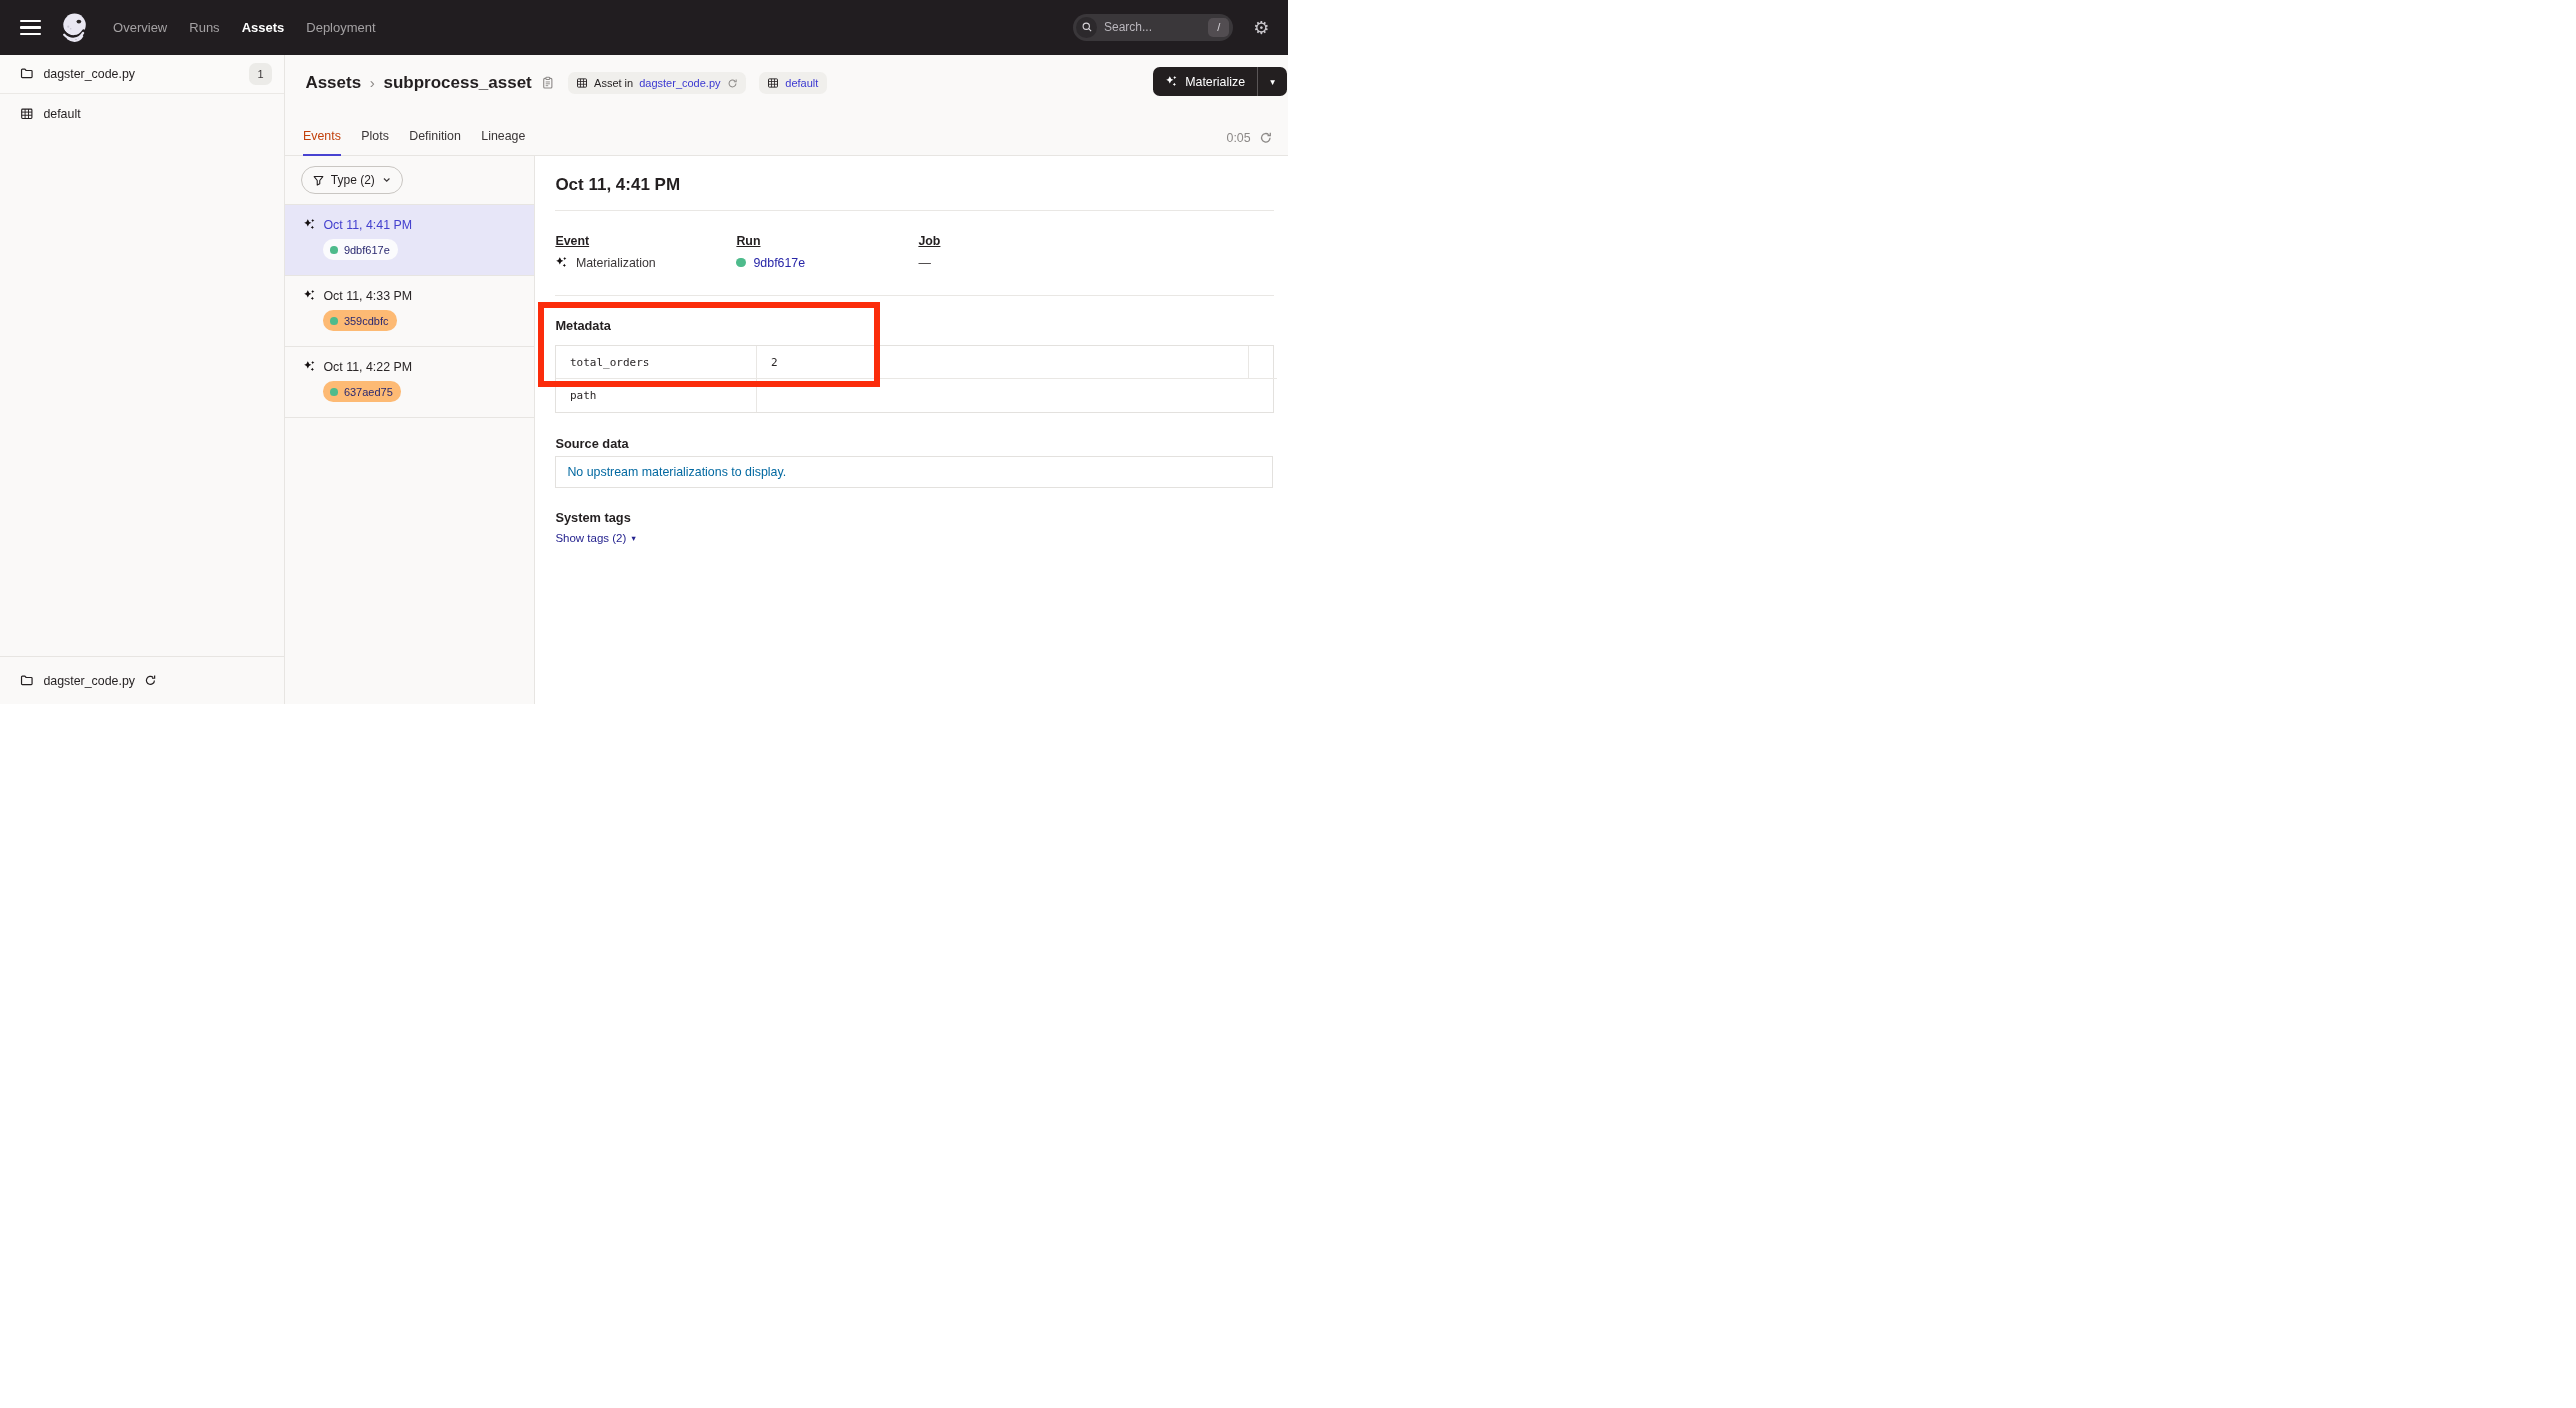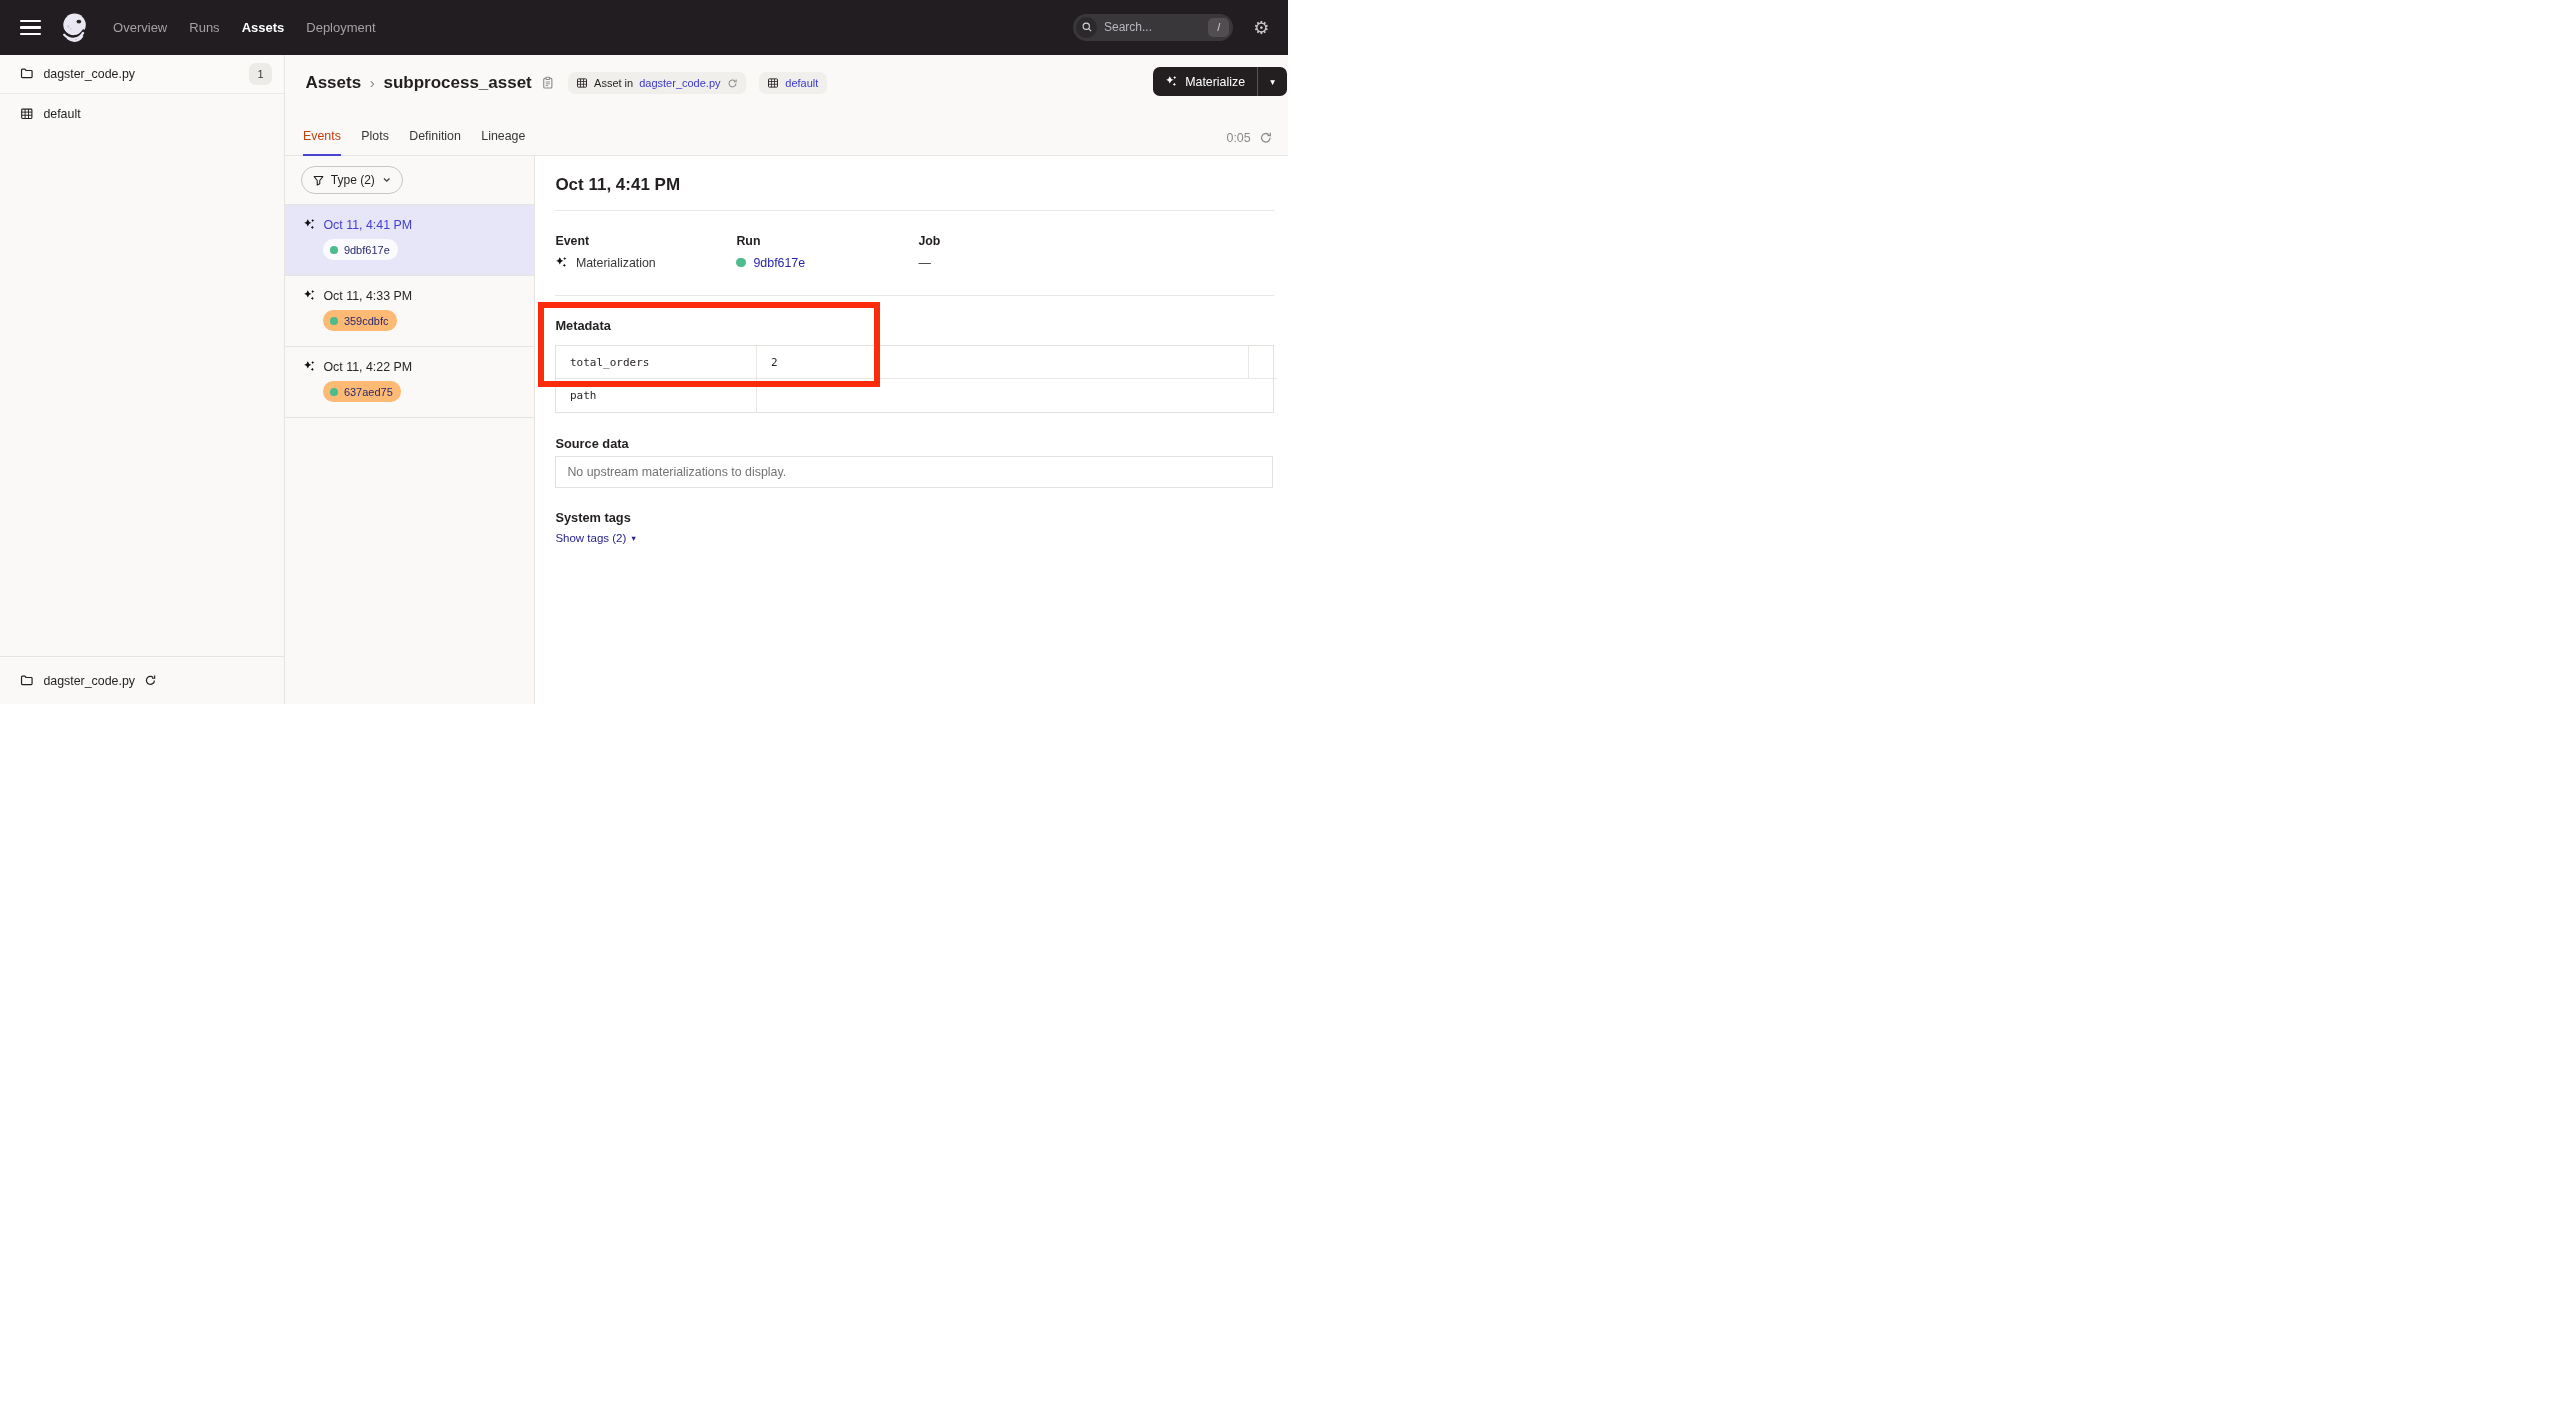--- a/index.html
+++ b/index.html
@@ -86,37 +86,37 @@
               height: 20.4px; padding: 0 8.5px 0 6.8px; border-radius: 10.2px; font-size: 11px; color: #2A2970;
               background: #fdba74; cursor: pointer; }
   .event-row.selected .run-pill { background: #FBFBFD; }
   .dot { width: 7.7px; height: 7.7px; border-radius: 50%; background: #4EBB8C; flex: 0 0 auto; }
 
   
   .detail { flex: 1; background: #ffffff; padding: 17px 13.6px 0 20.4px; overflow: hidden; }
   .detail h1 { font-size: 17px; font-weight: 600; margin-top: 1.7px; }
   .hr { height: 0.9px; background: #E9E7E4; margin-top: 15.3px; }
   .summary { display: grid; grid-template-columns: 181px 182px 1fr; margin-top: 23px; }
-  .sum-label { font-size: 12.4px; font-weight: 700; color: #231F20; }
+  .sum-label { font-size: 12.4px; font-weight: 700; color: #231F20; text-decoration: underline; }
   .sum-value { margin-top: 7.7px; display: flex; align-items: center; gap: 7.7px; font-size: 12.4px; color: #3A3637; }
   .run-link { color: #2826A8; cursor: pointer; }
   .dot-lg { width: 9.4px; height: 9.4px; border-radius: 50%; background: #4EBB8C; }
   .hr2 { height: 0.9px; background: #E9E7E4; margin-top: 25.6px; }
   .sec-heading { margin-top: 22px; font-size: 12.8px; font-weight: 700; color: #231F20; }
   .meta-table { margin-top: 12px; display: grid; grid-template-columns: 201px 1fr 24px;
                 border: 0.9px solid #E3E1DE; background: #ffffff; }
   .meta-cell { height: 33px; display: flex; align-items: center; padding: 0 13.6px;
                font-family: "DejaVu Sans Mono", monospace; font-size: 11px; color: #2A2627; }
   .meta-cell.key { border-right: 0.9px solid #E9E7E4; }
   .meta-cell.val { border-right: 0.9px solid #E9E7E4; }
   .meta-row-top { border-bottom: 0.9px solid #E9E7E4; }
   .path-link { text-decoration: underline; color: #2A2623; cursor: pointer; }
   .meta-copy { margin-left: 7.7px; color: #8C8987; cursor: pointer; }
   .source-box { margin-top: 5.1px; border: 0.9px solid #E3E1DE; height: 31.5px; display: flex; align-items: center;
-                padding-left: 11px; font-size: 12.4px; color: #737373; background: #ffffff; margin-right: 1.7px; }
+                padding-left: 11px; font-size: 12.4px; color: #0369a1; background: #ffffff; margin-right: 1.7px; }
   .show-tags { margin-top: 7.7px; color: #26248F; font-size: 11.5px; display: inline-flex; gap: 5.1px;
                align-items: center; cursor: pointer; }
   .show-tags .st-caret { font-size: 8.5px; }
 
   
   .annotation-rect { position: absolute; left: 538px; top: 302px; width: 342px; height: 85px;
                      border: 6px solid #FB2C0B; z-index: 50; pointer-events: none; }
 </style>
 </head>
 <body>

